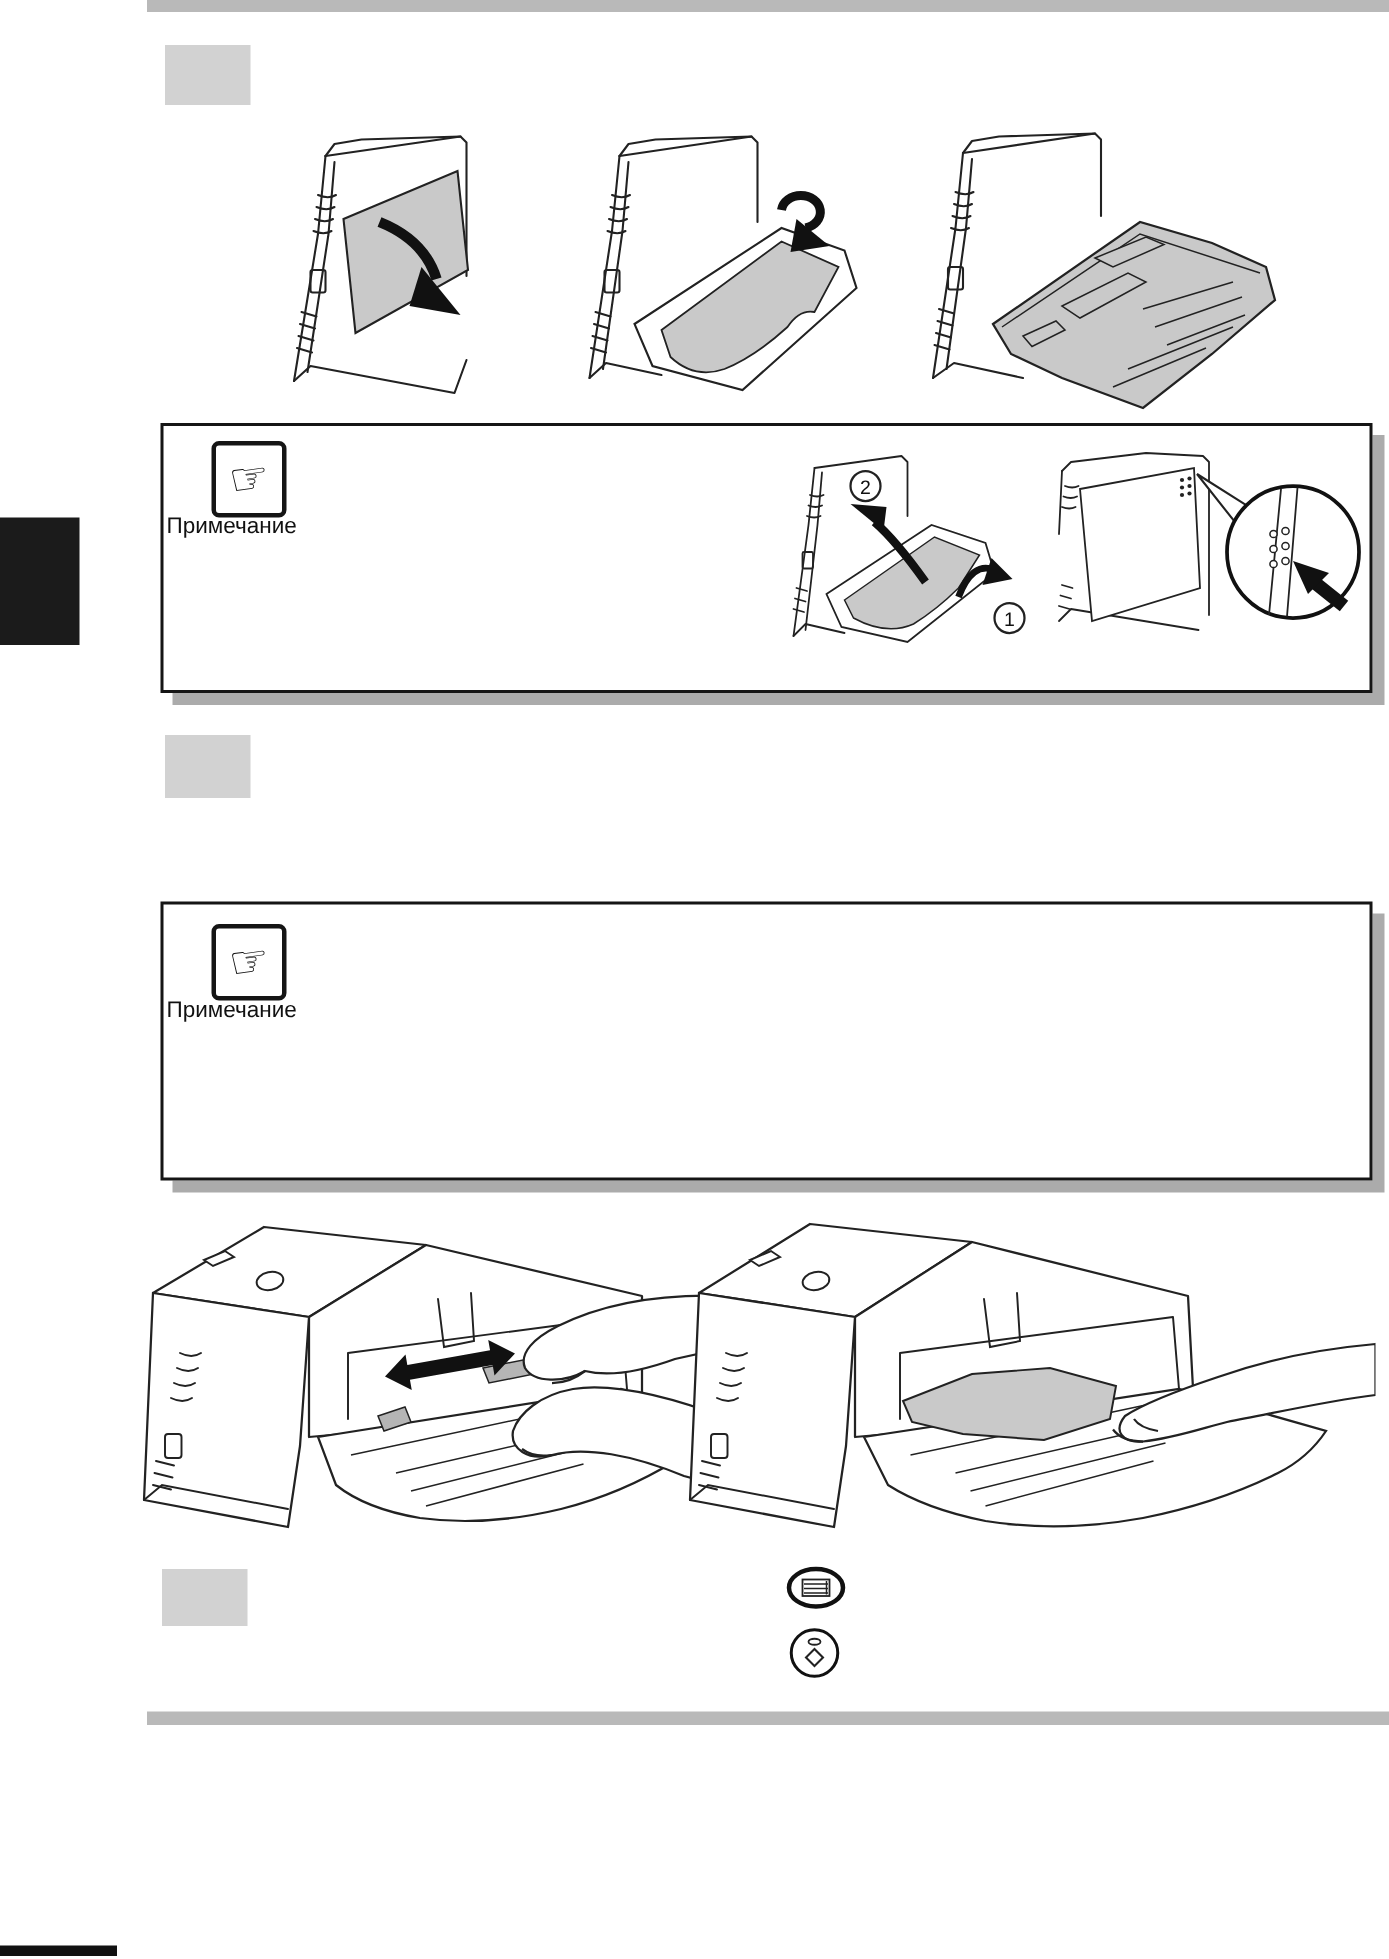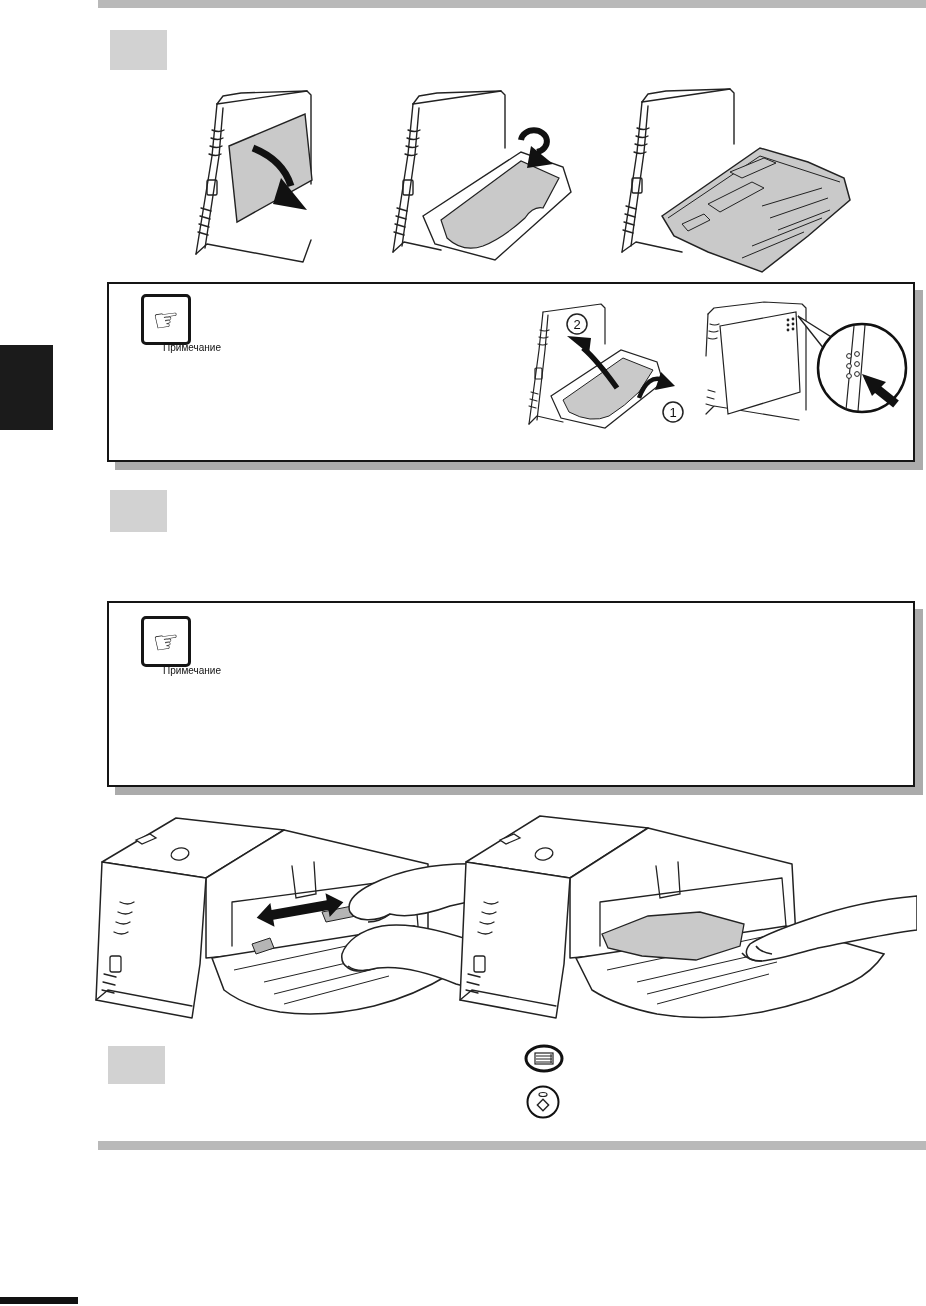--- a/index.html
+++ b/index.html
@@ -6,21 +6,21 @@
   #page{position:relative;width:926px;height:1306px;background:#ffffff;overflow:hidden;
         font-family:"Liberation Sans", sans-serif;color:#222;}
   .abs{position:absolute;}
   .rule{background:#b9b9b9;}
   .stepbox{background:#d2d2d2;}
   .notebox{background:#fff;border:2px solid #151515;box-shadow:8px 8px 0 #ababab;}
   .note-icon-box{position:absolute;width:44px;height:45px;border:3px solid #151515;border-radius:5px;
         background:#fff;display:flex;align-items:center;justify-content:center;}
   .note-glyph{font-family:"DejaVu Sans", sans-serif;font-size:30px;line-height:1;color:#111;
         transform:rotate(-8deg);}
-  .note-label{position:absolute;font-size:10px;color:#111;text-align:right;width:110px;}
+  .note-label{position:absolute;font-size:15px;color:#111;text-align:left;width:110px;}
   .tab{background:#1b1b1b;}
   .footline{background:#111;}
   svg{display:block;}
   svg text{font-family:"Liberation Sans", sans-serif;font-size:13px;fill:#111;}
 </style>
 </head>
 <body>
 
 <div id="page">
 

